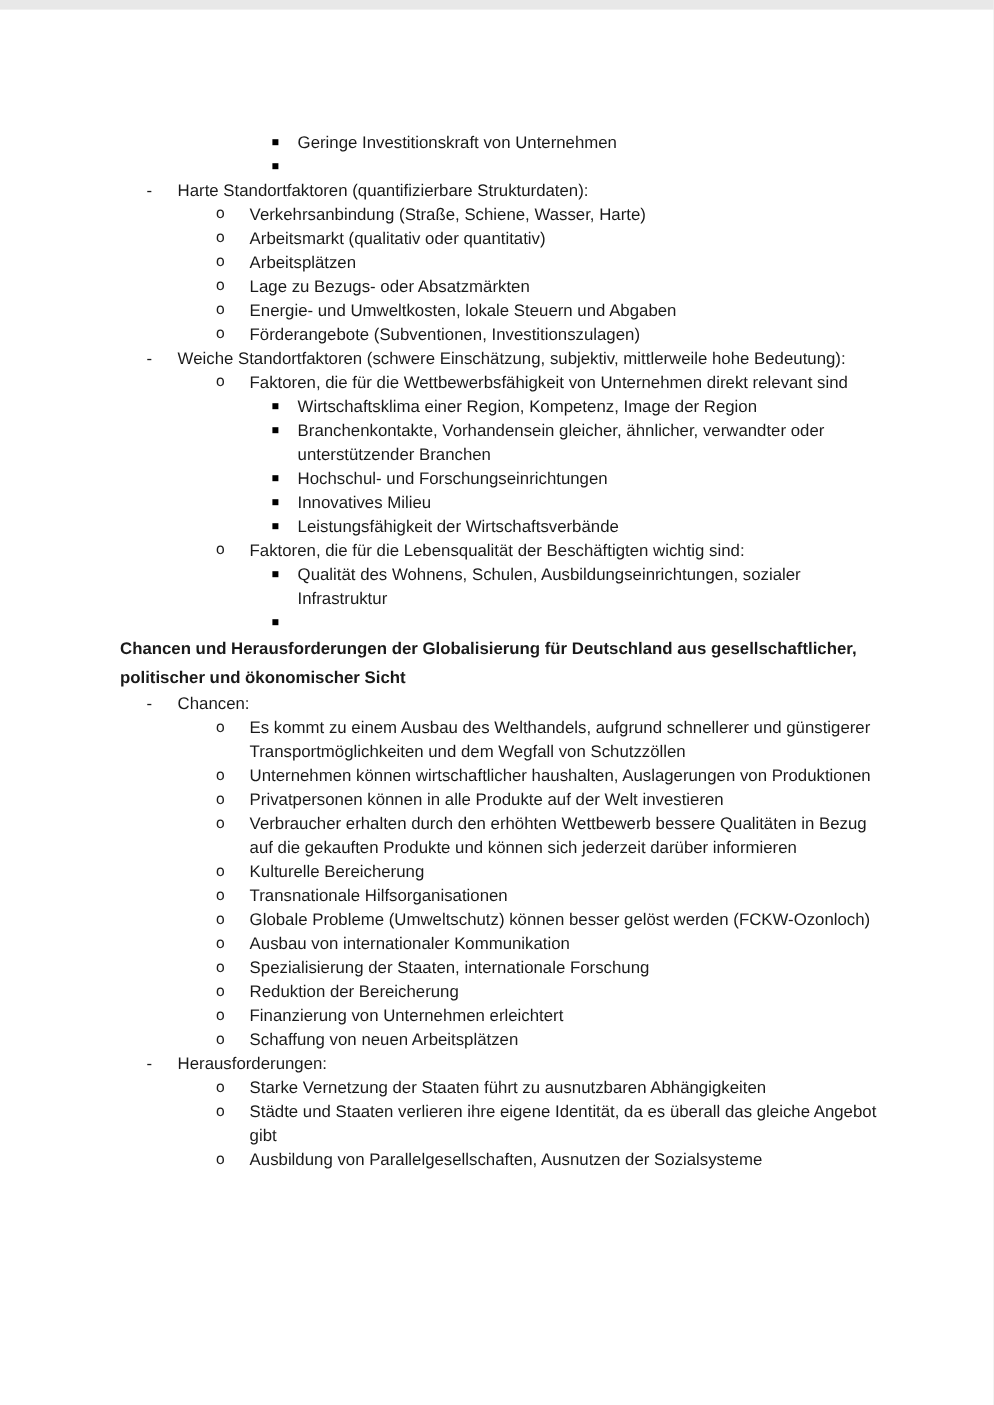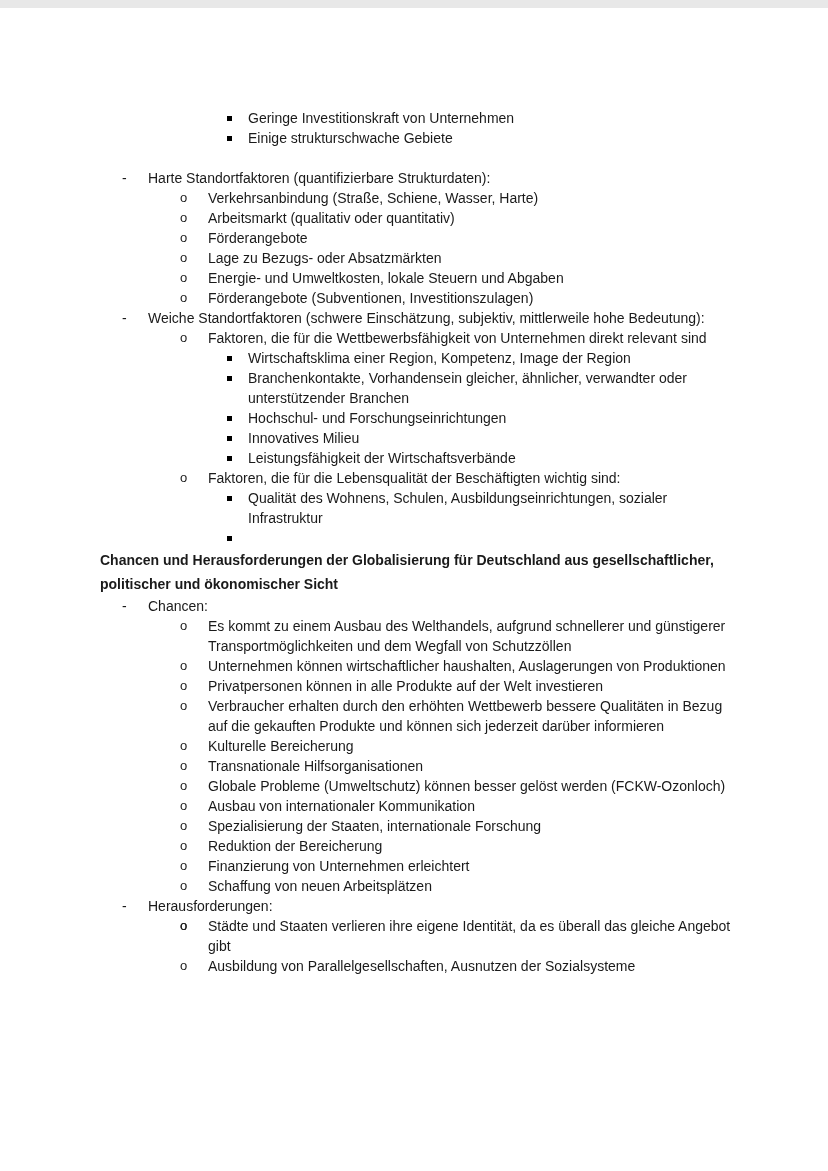--- a/index.html
+++ b/index.html
@@ -31,26 +31,25 @@
   .heading { font-weight: bold; line-height: 24px; }
   .gap { height: 20px; }
 </style>
 </head>
 <body>
 
 <div class="page">
   <div class="content">
       <div class="li lvl3"><span class="marker m3"></span><span>Geringe Investitionskraft von Unternehmen</span></div>
       <div class="li lvl3"><span class="marker m3"></span></div>
-      <div class="li lvl3"><span class="marker m3"></span><span>Einige strukturschwache Gebiete</span></div>
       <div class="gap"></div>
       <div class="li lvl1"><span class="marker m1">-</span><span>Harte Standortfaktoren (quantifizierbare Strukturdaten):</span></div>
       <div class="li lvl2"><span class="marker m2">o</span><span>Verkehrsanbindung (Straße, Schiene, Wasser, Harte)</span></div>
       <div class="li lvl2"><span class="marker m2">o</span><span>Arbeitsmarkt (qualitativ oder quantitativ)</span></div>
-      <div class="li lvl2"><span class="marker m2">o</span><span>Förderangebote</span></div>
+      <div class="li lvl2"><span class="marker m2">o</span><span>Arbeitsplätzen</span></div>
       <div class="li lvl2"><span class="marker m2">o</span><span>Lage zu Bezugs- oder Absatzmärkten</span></div>
       <div class="li lvl2"><span class="marker m2">o</span><span>Energie- und Umweltkosten, lokale Steuern und Abgaben</span></div>
       <div class="li lvl2"><span class="marker m2">o</span><span>Förderangebote (Subventionen, Investitionszulagen)</span></div>
       <div class="li lvl1"><span class="marker m1">-</span><span>Weiche Standortfaktoren (schwere Einschätzung, subjektiv, mittlerweile hohe Bedeutung):</span></div>
       <div class="li lvl2"><span class="marker m2">o</span><span>Faktoren, die für die Wettbewerbsfähigkeit von Unternehmen direkt relevant sind</span></div>
       <div class="li lvl3"><span class="marker m3"></span><span>Wirtschaftsklima einer Region, Kompetenz, Image der Region</span></div>
       <div class="li lvl3"><span class="marker m3"></span><span>Branchenkontakte, Vorhandensein gleicher, ähnlicher, verwandter oder unterstützender Branchen</span></div>
       <div class="li lvl3"><span class="marker m3"></span><span>Hochschul- und Forschungseinrichtungen</span></div>
       <div class="li lvl3"><span class="marker m3"></span><span>Innovatives Milieu</span></div>
       <div class="li lvl3"><span class="marker m3"></span><span>Leistungsfähigkeit der Wirtschaftsverbände</span></div>
@@ -66,17 +65,17 @@
       <div class="li lvl2"><span class="marker m2">o</span><span>Verbraucher erhalten durch den erhöhten Wettbewerb bessere Qualitäten in Bezug auf die gekauften Produkte und können sich jederzeit darüber informieren</span></div>
       <div class="li lvl2"><span class="marker m2">o</span><span>Kulturelle Bereicherung</span></div>
       <div class="li lvl2"><span class="marker m2">o</span><span>Transnationale Hilfsorganisationen</span></div>
       <div class="li lvl2"><span class="marker m2">o</span><span>Globale Probleme (Umweltschutz) können besser gelöst werden (FCKW-Ozonloch)</span></div>
       <div class="li lvl2"><span class="marker m2">o</span><span>Ausbau von internationaler Kommunikation</span></div>
       <div class="li lvl2"><span class="marker m2">o</span><span>Spezialisierung der Staaten, internationale Forschung</span></div>
       <div class="li lvl2"><span class="marker m2">o</span><span>Reduktion der Bereicherung</span></div>
       <div class="li lvl2"><span class="marker m2">o</span><span>Finanzierung von Unternehmen erleichtert</span></div>
       <div class="li lvl2"><span class="marker m2">o</span><span>Schaffung von neuen Arbeitsplätzen</span></div>
       <div class="li lvl1"><span class="marker m1">-</span><span>Herausforderungen:</span></div>
-      <div class="li lvl2"><span class="marker m2">o</span></div>
+      <div class="li lvl2"><span class="marker m2">o</span><span>Starke Vernetzung der Staaten führt zu ausnutzbaren Abhängigkeiten</span></div>
       <div class="li lvl2"><span class="marker m2">o</span><span>Städte und Staaten verlieren ihre eigene Identität, da es überall das gleiche Angebot gibt</span></div>
       <div class="li lvl2"><span class="marker m2">o</span><span>Ausbildung von Parallelgesellschaften, Ausnutzen der Sozialsysteme</span></div>
     </div>
 </div>
 
 </body></html>

